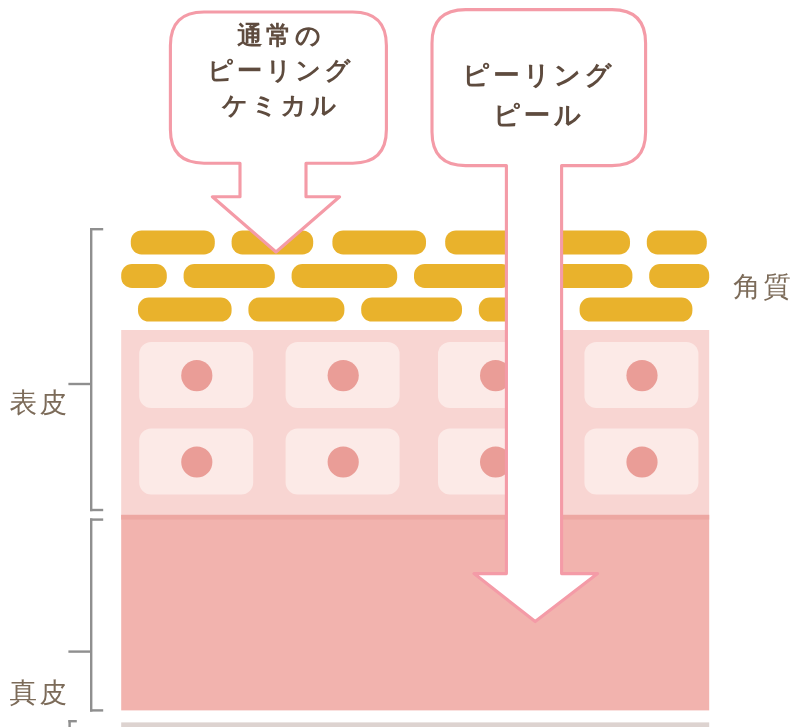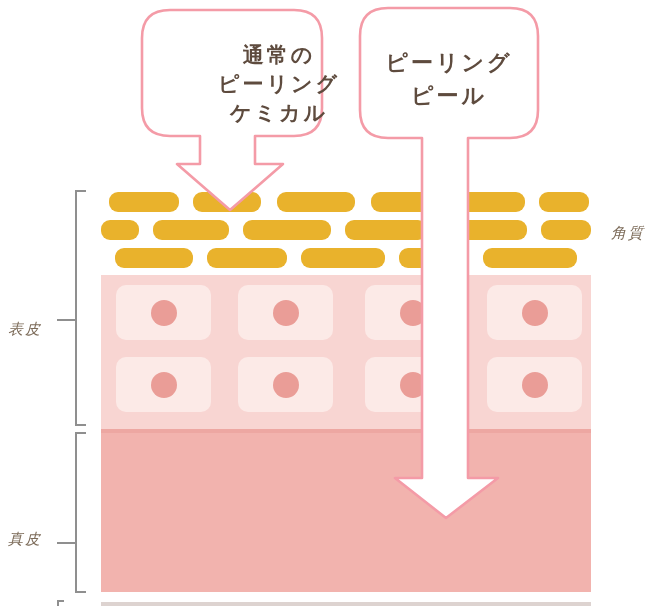--- a/index.html
+++ b/index.html
@@ -15,26 +15,26 @@
   .brick{position:absolute;height:20px;border-radius:9px;background:var(--brick-yellow);}
   .epidermis{left:101px;top:275px;width:490px;height:154px;background:var(--epidermis-bg);overflow:hidden;}
   .cell{position:absolute;background:var(--cell-fill);border-radius:10px;display:flex;align-items:center;justify-content:center;}
   .nucleus{width:26px;height:26px;border-radius:50%;background:var(--nucleus);}
   .dermis{left:101px;top:429px;width:490px;height:163px;background:var(--dermis);border-top:4px solid var(--dermis-edge);box-sizing:border-box;}
   .bottom-strip{left:101px;top:602px;width:490px;height:4px;background:var(--bottom-strip);}
   .svg-overlay{position:absolute;left:0;top:0;z-index:3;pointer-events:none;}
   .svg-overlay path{fill:#fff;stroke:var(--stroke-pink);stroke-width:2.6;stroke-linejoin:round;}
   .bubble-text{position:absolute;z-index:4;color:var(--text-brown);text-align:center;
                font-size:21px;line-height:29px;letter-spacing:3px;font-weight:bold;}
-  .bubble-text.left{left:142px;top:40px;width:184px;padding-left:45px;}
+  .bubble-text.left{left:142px;top:16px;width:184px;}
   .bubble-text.right{left:360px;top:46px;width:178px;font-size:22px;line-height:33px;}
-  .side-label{position:absolute;z-index:2;color:var(--label-brown);font-size:15px;letter-spacing:2px;font-style:italic;}
+  .side-label{position:absolute;z-index:2;color:var(--label-brown);font-size:23px;letter-spacing:2px;}
   .lbl-corneum{left:611px;top:224px;}
   .lbl-epidermis{left:8px;top:320px;}
-  .lbl-dermis{left:8px;top:530px;}
+  .lbl-dermis{left:8px;top:562px;}
   .bracket-part{position:absolute;z-index:2;background:var(--bracket-gray);}
   .b1-v{left:75px;top:190px;width:2px;height:236px;}
   .b1-t1{left:75px;top:190px;width:11px;height:2px;}
   .b1-t2{left:75px;top:424px;width:11px;height:2px;}
   .b1-tick{left:57px;top:319px;width:18px;height:2px;}
   .b2-v{left:75px;top:432px;width:2px;height:161px;}
   .b2-t1{left:75px;top:432px;width:11px;height:2px;}
   .b2-t2{left:75px;top:591px;width:11px;height:2px;}
   .b2-tick{left:57px;top:542px;width:18px;height:2px;}
   .b3-h{left:57px;top:600px;width:7px;height:2px;}

